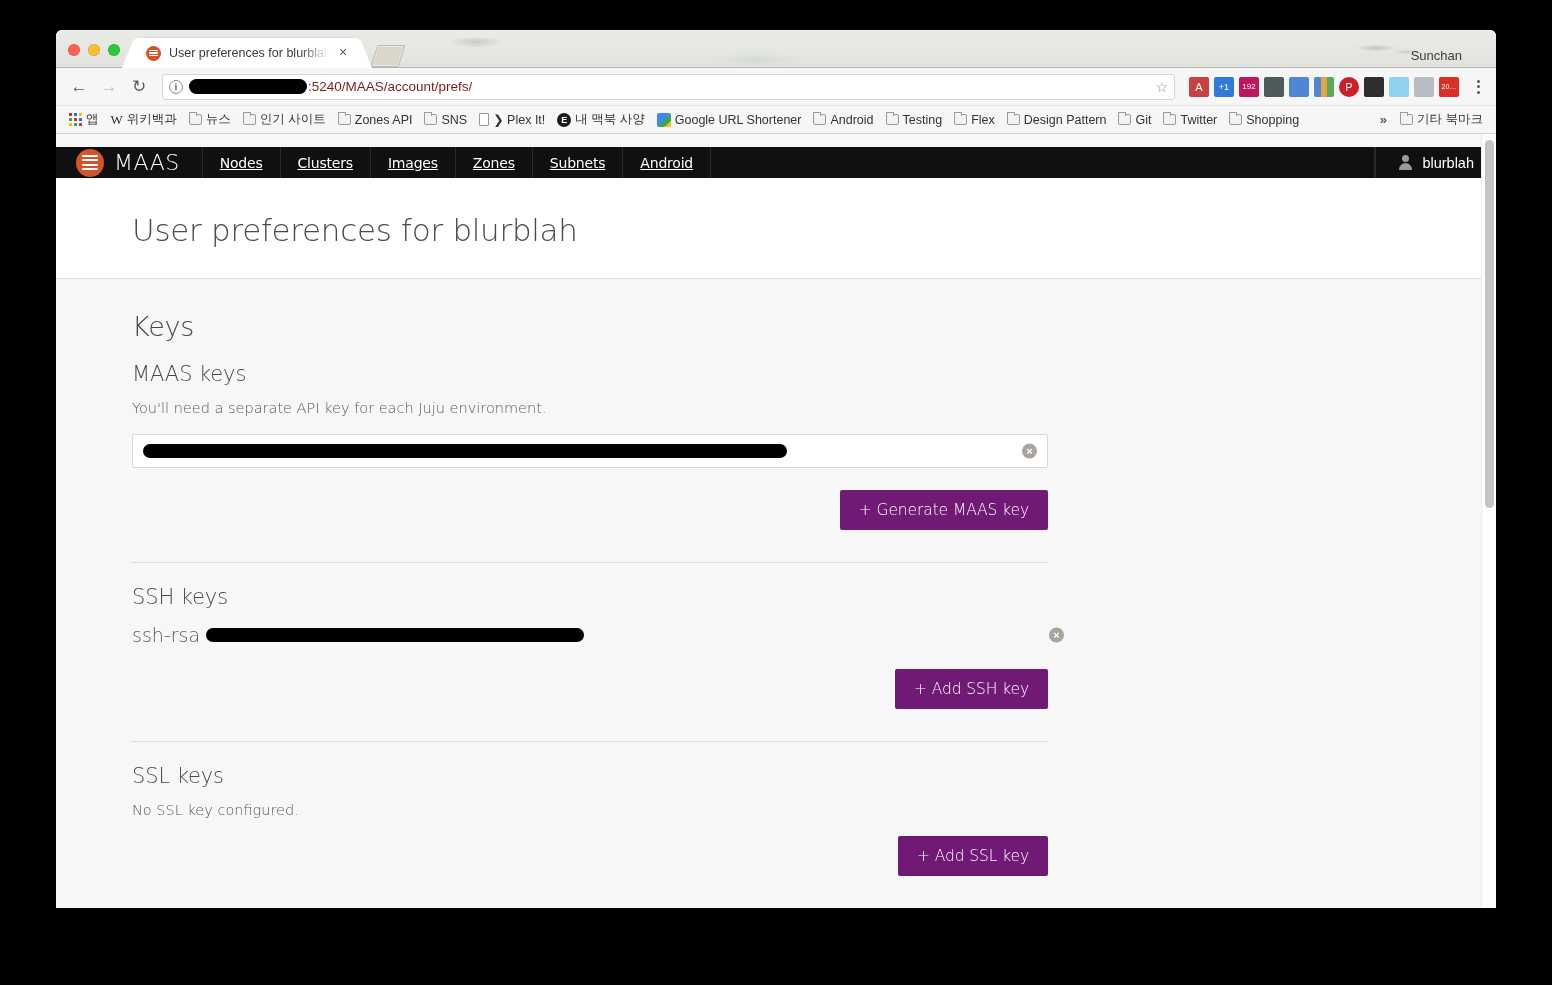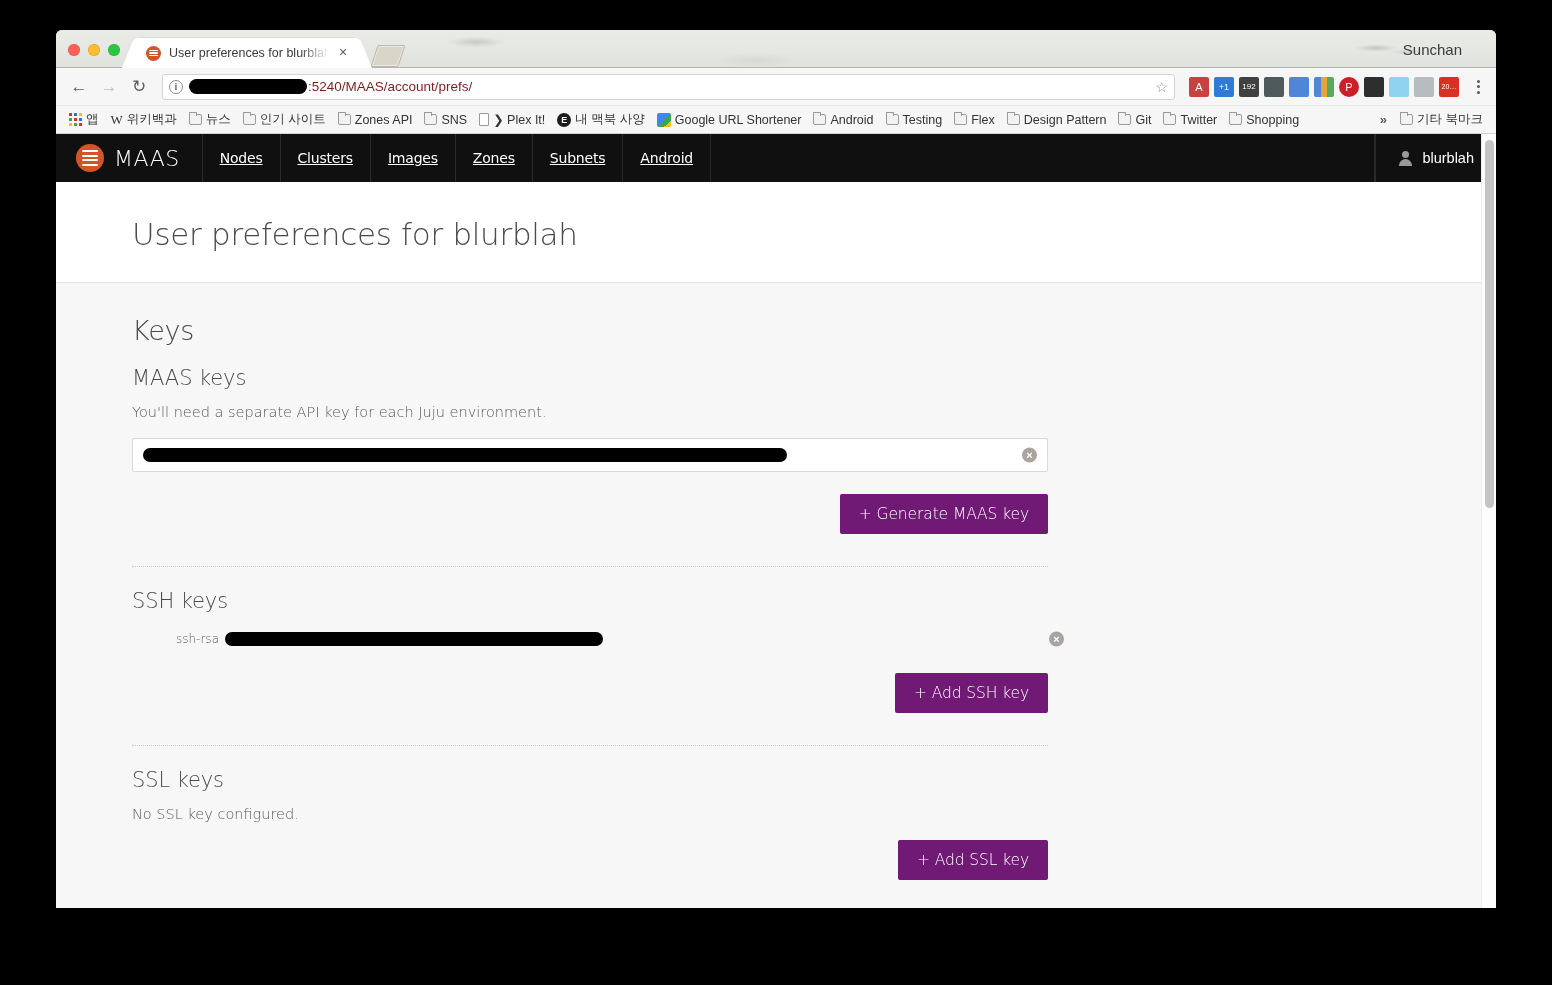--- a/index.html
+++ b/index.html
@@ -38,22 +38,22 @@
       linear-gradient(180deg, #e9ebe7 0%, #e4e7e2 55%, #dfe2dd 100%);
     border-bottom: 1px solid #b4b4b4;
   }
   .traffic { position: absolute; left: 12px; top: 14px; display: flex; gap: 8px; }
   .dot { width: 12px; height: 12px; border-radius: 50%; }
   .dot.red { background: #ff5f57; box-shadow: inset 0 0 0 .5px rgba(0,0,0,.18); }
   .dot.yellow { background: #ffbd2e; box-shadow: inset 0 0 0 .5px rgba(0,0,0,.18); }
   .dot.green { background: #28c840; box-shadow: inset 0 0 0 .5px rgba(0,0,0,.18); }
 
   .profile-name {
-    position: absolute; right: 34px; top: 11px;
-    font-size: 15px; color: #3c3c3c;
+    position: absolute; right: 34px; top: 18px;
+    font-size: 13px; color: #3c3c3c;
   }
 
   
   .tab {
     position: absolute; left: 80px; top: 8px;
     height: 30px; width: 222px;
     background: #fff;
     border-radius: 6px 6px 0 0;
     display: flex; align-items: center;
     padding: 0 8px 0 10px;
@@ -166,22 +166,23 @@
     font-size: 9px; font-weight: bold; line-height: 14px; text-align: center; flex:0 0 auto;
   }
   .g-ico { width: 14px; height: 14px; flex:0 0 auto; position: relative; border-radius: 2px; overflow: hidden; }
   .chev { margin-left: auto; font-size: 13px; color: #5a5a5a; font-weight: bold; padding: 0 6px; flex:0 0 auto;}
 
   
   .viewport { position: relative; height: 774px; background: #f7f7f7; overflow: hidden; }
 
   
   .maas-nav {
-    height: 48px; background: #111010; display: flex; align-items: stretch;
+    height: 31px; background: #111010; display: flex; align-items: stretch;
     color: #fff;
+    margin-top: 13px;
   }
   .maas-brand { display: flex; align-items: center; gap: 10px; padding: 0 22px 0 20px;
                 border-right: 1px solid #2b2a2a; }
   .maas-logo {
     width: 28px; height: 28px; border-radius: 50%; background: #d4542a;
     display: flex; flex-direction: column; justify-content: center; align-items: center; gap: 2.2px;
   }
   .maas-logo i { display: block; width: 16px; height: 2.3px; background: #fff; border-radius: 1px; }
   .maas-wordmark { font-size: 22px; letter-spacing: .5px; color: #fff; font-weight: 300;
                    font-family: "DejaVu Sans", sans-serif; }
@@ -247,21 +248,21 @@
   .btn-row { display: flex; justify-content: flex-end; margin-top: 22px; }
   .btn-orange {
     background: #701a75; color: #fff; border: none; border-radius: 2px;
     padding: 11px 19px; font-size: 15.5px; font-weight: 300;
     font-family: "DejaVu Sans", sans-serif; cursor: pointer; letter-spacing: -.1px;
   }
 
   .divider { border-top: 1px dotted #c9c9c9; margin: 32px 0 22px; }
 
   .ssh-row { display: flex; align-items: center; position: relative; height: 24px; }
-  .ssh-prefix { font-size: 12px; color: #58595a; font-family: "DejaVu Sans", sans-serif; font-weight: 300; margin-left: 44px; }
+  .ssh-prefix { font-size: 19px; color: #58595a; font-family: "DejaVu Sans", sans-serif; font-weight: 300; }
   .ssh-row .clear-x { right: 0; }
 
   
   .scrollbar {
     position: absolute; right: 0; top: 0; width: 15px; height: 774px;
     background: #fdfdfd; border-left: 1px solid #ececec;
   }
   .scroll-thumb {
     position: absolute; left: 3px; top: 6px; width: 9px; height: 368px;
     background: #c4c4c4; border-radius: 5px;
@@ -302,21 +303,21 @@
       <div class="omnibox">
         <span class="info-circle">i</span>
         <span class="url-redact"></span>
         <span class="url-text">:5240/MAAS/account/prefs/</span>
         <span class="star">☆</span>
       </div>
 
       <div class="ext-strip">
         <span class="ext" style="background:#c94040;">A</span>
         <span class="ext" style="background:#2f7bd6;font-size:9px;">+1</span>
-        <span class="ext" style="background:#404040;font-size:8px;">192</span>
+        <span class="ext" style="background:#be185d;font-size:8px;">192</span>
         <span class="ext" style="background:#4f5a5a;"></span>
         <span class="ext" style="background:#4f86d6;"></span>
         <span class="ext" style="background:linear-gradient(90deg,#4f86d6 33%,#e8a33d 33%,#e8a33d 66%,#5aa85a 66%);"></span>
         <span class="ext" style="background:#cb2027;border-radius:50%;">P</span>
         <span class="ext" style="background:#2e2e2e;"></span>
         <span class="ext" style="background:#8fd3f0;"></span>
         <span class="ext" style="background:#b7bcc0;"></span>
         <span class="ext" style="background:#d93025;font-size:7px;">20…</span>
         <span class="kebab">
             <i></i>

